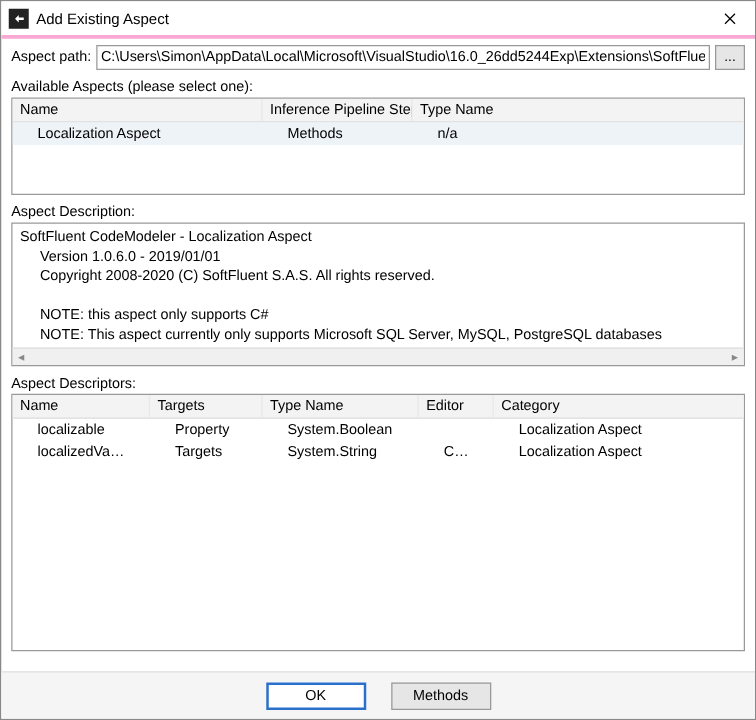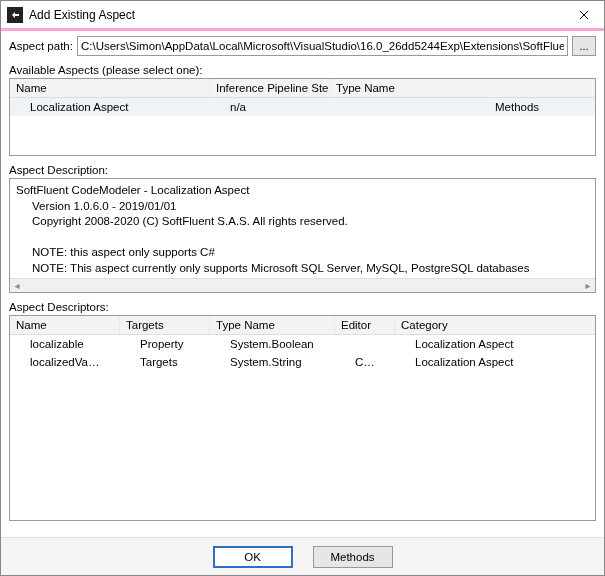--- a/index.html
+++ b/index.html
@@ -190,22 +190,22 @@
 
   <div class="section-label">Available Aspects (please select one):</div>
   <div class="grid aspects-grid">
     <div class="grid-header">
       <div class="col" style="width:200px">Name</div>
       <div class="col" style="width:120px">Inference Pipeline Step</div>
       <div class="col" style="flex:1;border-right:none">Type Name</div>
     </div>
     <div class="grid-row selected">
       <div class="cell" style="width:200px">Localization Aspect</div>
+      <div class="cell" style="width:120px">Methods</div>
       <div class="cell" style="flex:1">n/a</div>
-      <div class="cell" style="width:120px">Methods</div>
     </div>
   </div>
 
   <div class="section-label">Aspect Description:</div>
   <div class="desc-box">
     <div class="desc-content">SoftFluent CodeModeler - Localization Aspect
      Version 1.0.6.0 - 2019/01/01
      Copyright 2008-2020 (C) SoftFluent S.A.S. All rights reserved.
 
      NOTE: this aspect only supports C#

